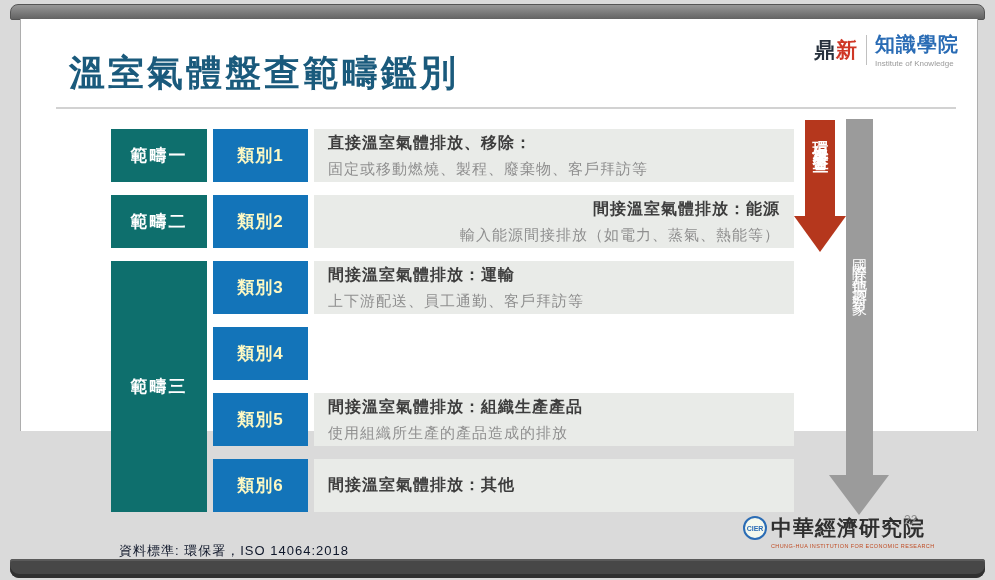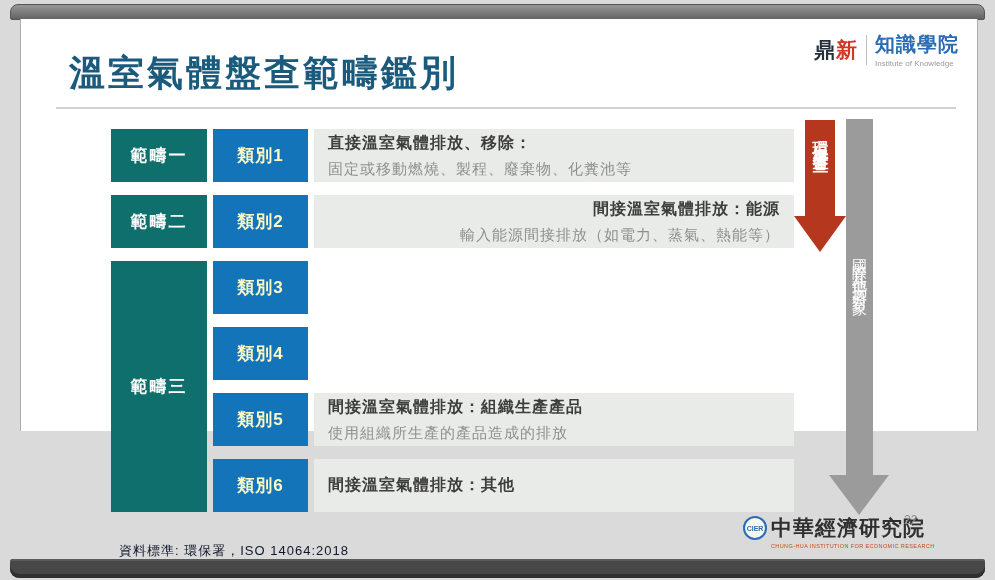--- a/index.html
+++ b/index.html
@@ -144,25 +144,29 @@
 
       <div class="cell-cat c1">類別1</div>
       <div class="cell-cat c2">類別2</div>
       <div class="cell-cat c3">類別3</div>
       <div class="cell-cat c4">類別4</div>
       <div class="cell-cat c5">類別5</div>
       <div class="cell-cat c6">類別6</div>
 
       <div class="cell-desc d1">
         <div class="desc-title">直接溫室氣體排放、移除：</div>
-        <div class="desc-sub">固定或移動燃燒、製程、廢棄物、化糞池等</div>
+        <div class="desc-sub">固定或移動燃燒、製程、廢棄物、客戶拜訪等</div>
       </div>
       <div class="cell-desc d2">
         <div class="desc-title">間接溫室氣體排放：能源</div>
         <div class="desc-sub">輸入能源間接排放（如電力、蒸氣、熱能等）</div>
+      </div>
+      <div class="cell-desc d3">
+        <div class="desc-title">間接溫室氣體排放：運輸</div>
+        <div class="desc-sub">上下游配送、員工通勤、客戶拜訪等</div>
       </div>
       <div class="cell-desc d5">
         <div class="desc-title">間接溫室氣體排放：組織生產產品</div>
         <div class="desc-sub">使用組織所生產的產品造成的排放</div>
       </div>
       <div class="cell-desc d6">
         <div class="desc-title">間接溫室氣體排放：其他</div>
       </div>
     </div>
 

